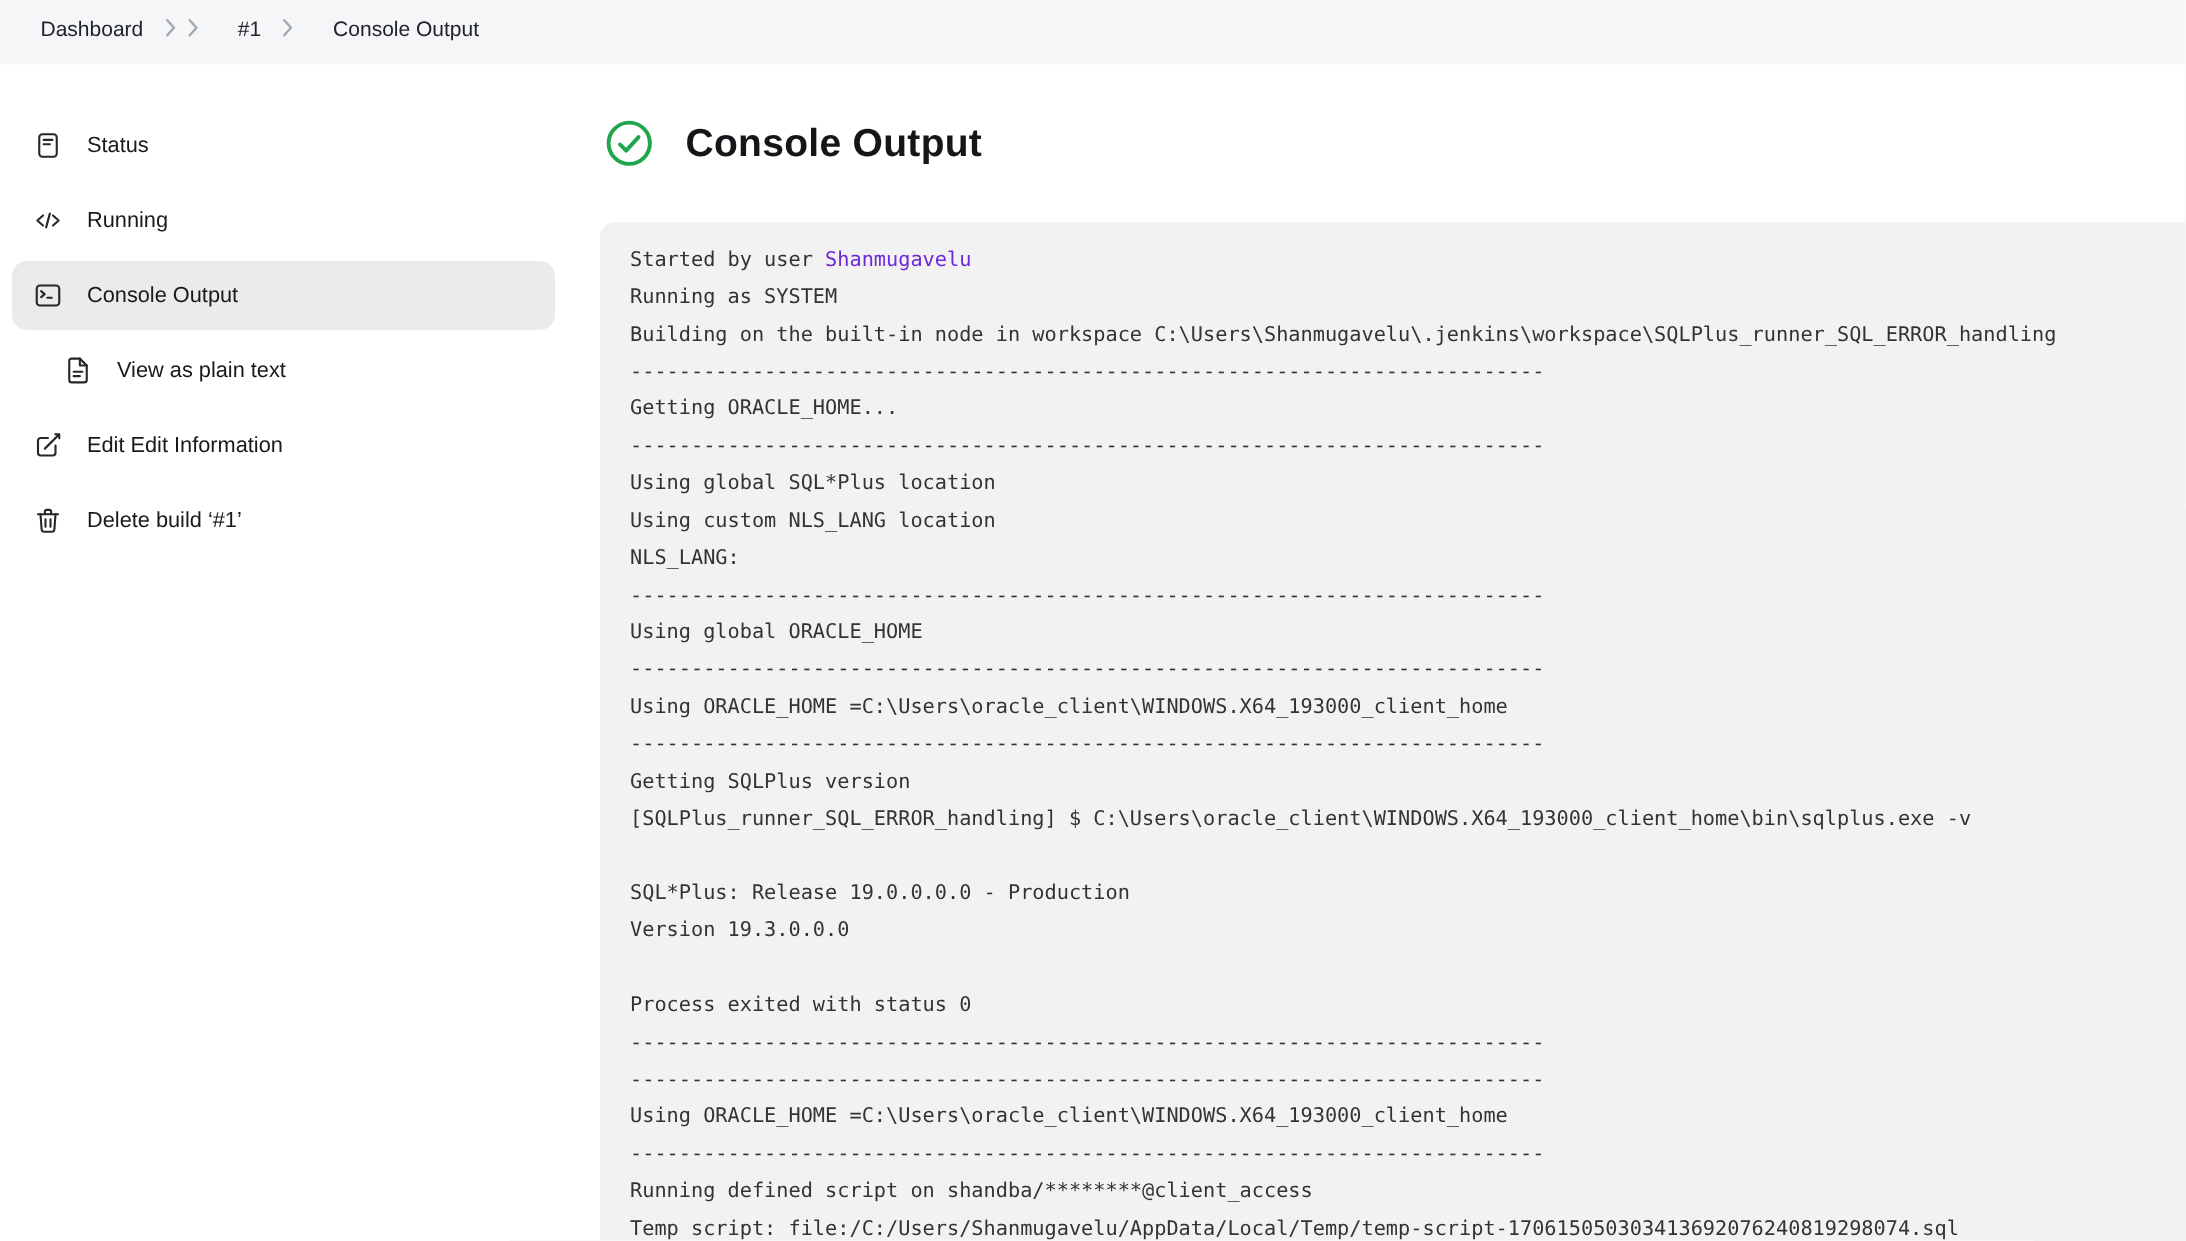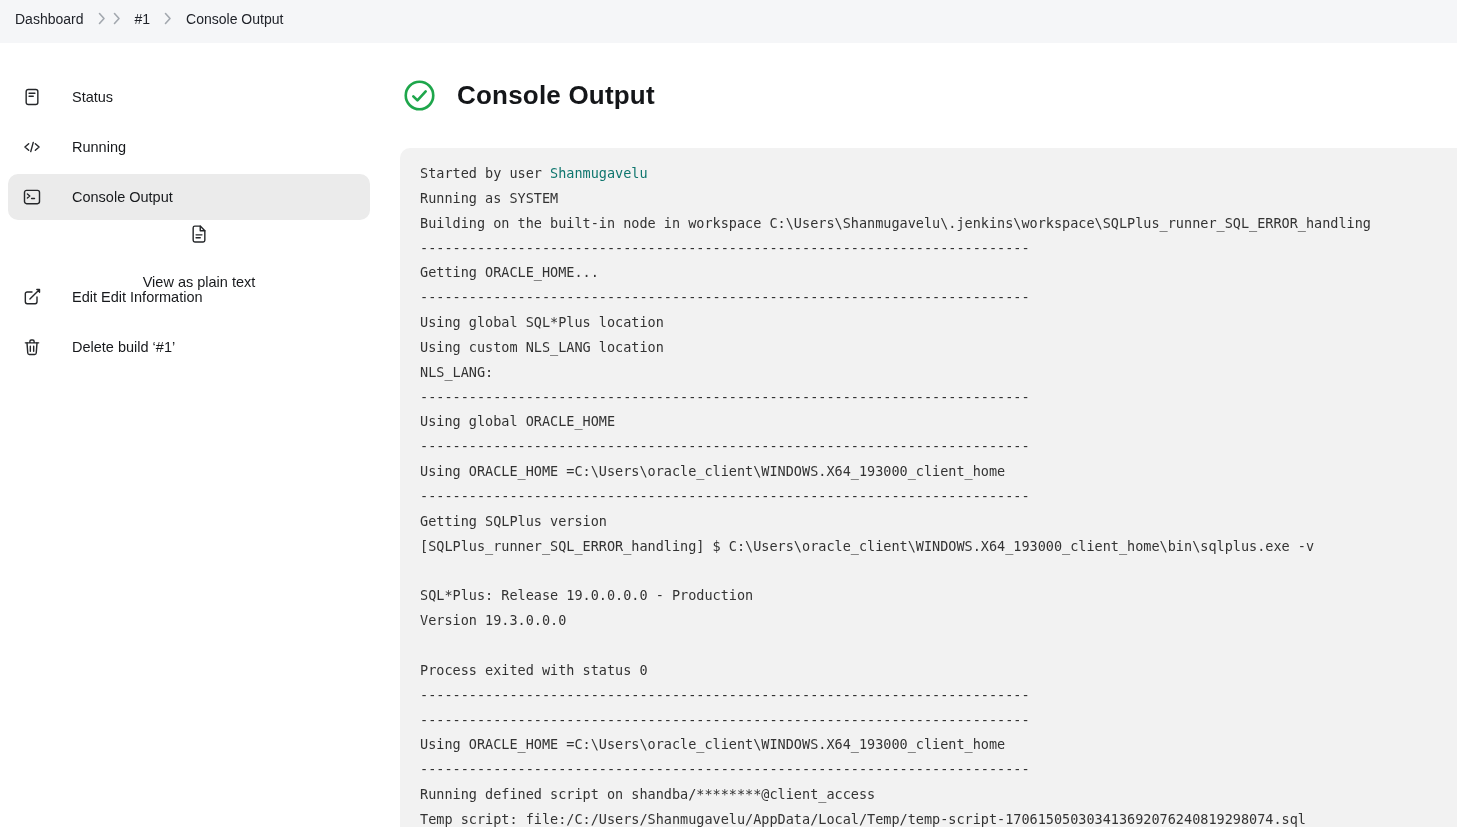--- a/index.html
+++ b/index.html
@@ -18,35 +18,35 @@
     position: absolute; top: 0; left: 0; right: 0;
     height: 43px;
     background: #f5f6f8;
     display: flex; align-items: center;
     padding: 0 16px 6px 8px;
   }
   .breadcrumb { display: flex; align-items: center; gap: 7px; }
   .crumb {
     font-size: 14px; font-weight: 500; color: #20232a;
     padding: 3px 7px; border-radius: 6px; cursor: pointer;
-    text-decoration: none; white-space: nowrap;
+    text-decoration: none; white-space: nowrap; margin-left: 12px;
   }
   .crumb-sep { display: flex; align-items: center; color: #a3a8af; }
 
   
   .sidebar { position: absolute; top: 43px; left: 0; width: 400px; padding-top: 31px; }
   .task {
     display: flex; align-items: center;
     height: 46px; margin: 0 30px 4px 8px;
     padding: 0 14px; border-radius: 10px;
-    gap: 30px; cursor: pointer;
+    gap: 16px; cursor: pointer;
     font-size: 14.5px; color: #17191c;
   }
   .task.selected { background: #ebebeb; }
-  .task.indented { padding-left: 34px; flex-direction: column; }
+  .task.indented { padding-left: 34px; }
   .task .ticon { flex: 0 0 20px; height: 20px; display: flex; align-items: center; justify-content: center; }
   .task svg { stroke: #25272a; }
 
   
   .title-row {
     position: absolute; left: 403px; top: 79px;
     display: flex; align-items: center; gap: 21px;
   }
   .page-title {
     margin: 0; font-size: 26px; font-weight: 700;
@@ -62,21 +62,21 @@
     overflow: hidden;
   }
   .console-pre {
     margin: 0;
     font-family: "DejaVu Sans Mono", monospace;
     font-size: 13.5px;
     line-height: 24.85px;
     color: #333333;
     white-space: pre;
   }
-  .console-link { color: #0f766e; text-decoration: none; cursor: pointer; }
+  .console-link { color: #6d28d9; text-decoration: none; cursor: pointer; }
 </style>
 </head>
 <body>
 
 <header class="topbar">
   <nav class="breadcrumb">
     <a class="crumb">Dashboard</a>
     <span class="crumb-sep">
       <svg width="8" height="13" viewBox="0 0 8 13" fill="none" stroke="#a3a8af" stroke-width="1.6" stroke-linecap="round" stroke-linejoin="round">
           <path d="M1.5 1.5 L6 6.5 L1.5 11.5"></path>

